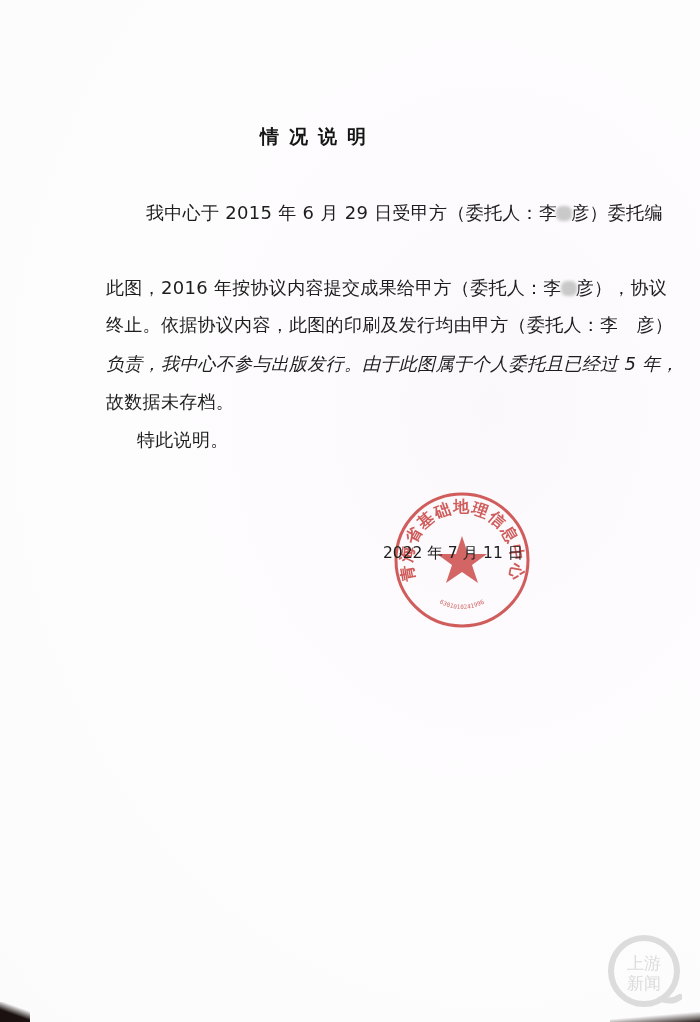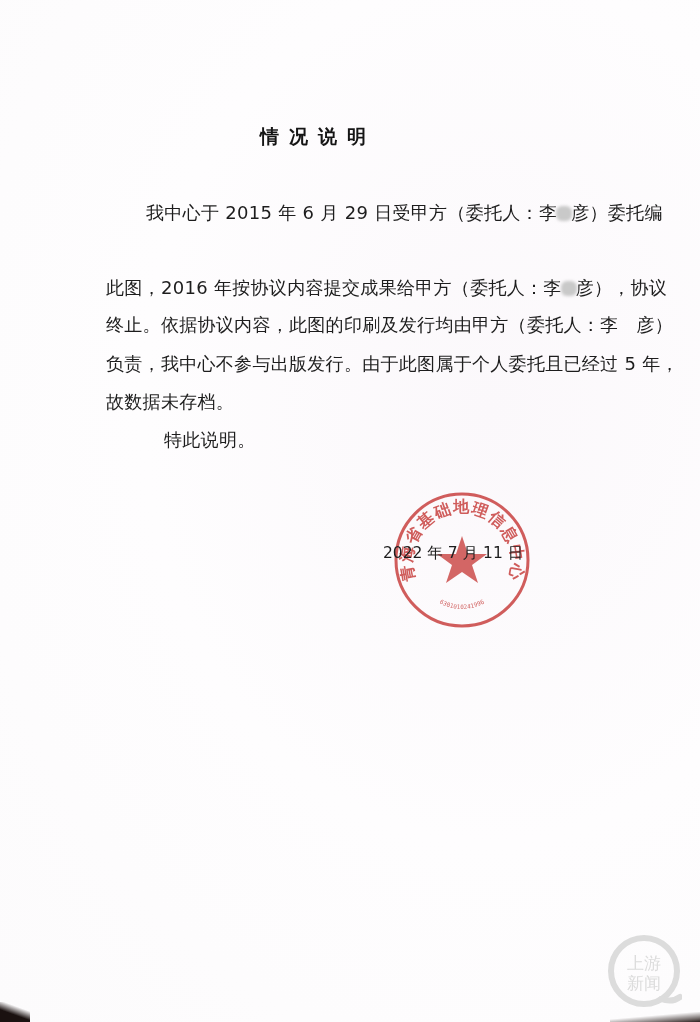--- a/index.html
+++ b/index.html
@@ -37,23 +37,23 @@
       left: 106px;
       font-size: 18px;
       color: #1d1d1d;
       white-space: nowrap;
       letter-spacing: 0.3px;
     }
     .l1 { top: 201px; left: 146px; }
     .l2 { top: 238px; }
     .l3 { top: 276px; }
     .l4 { top: 313px; }
-    .l5 { top: 352px; }
+    .l5 { top: 352px; font-style: italic; }
     .l6 { top: 390px; }
-    .l7 { top: 428px; left: 137px; margin-left: 27px; }
+    .l7 { top: 428px; left: 137px; }
     .blur {
       display: inline-block;
       width: 16px;
       height: 15px;
       background: #c9c9c9;
       border-radius: 6px;
       filter: blur(1.5px);
       vertical-align: -2px;
       margin: 0 -1px;
     }

